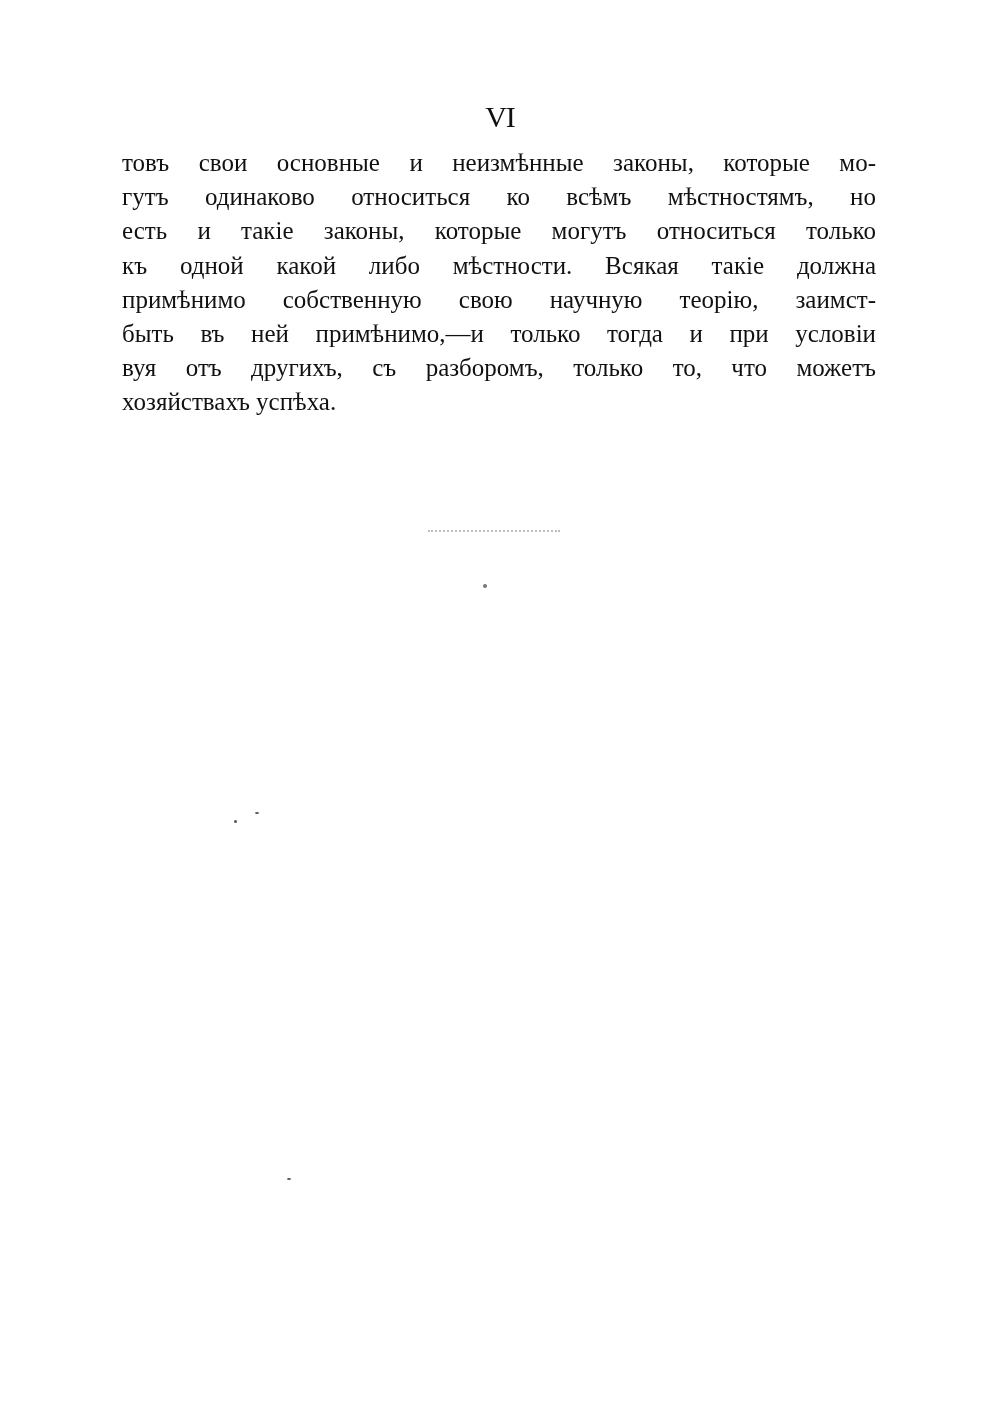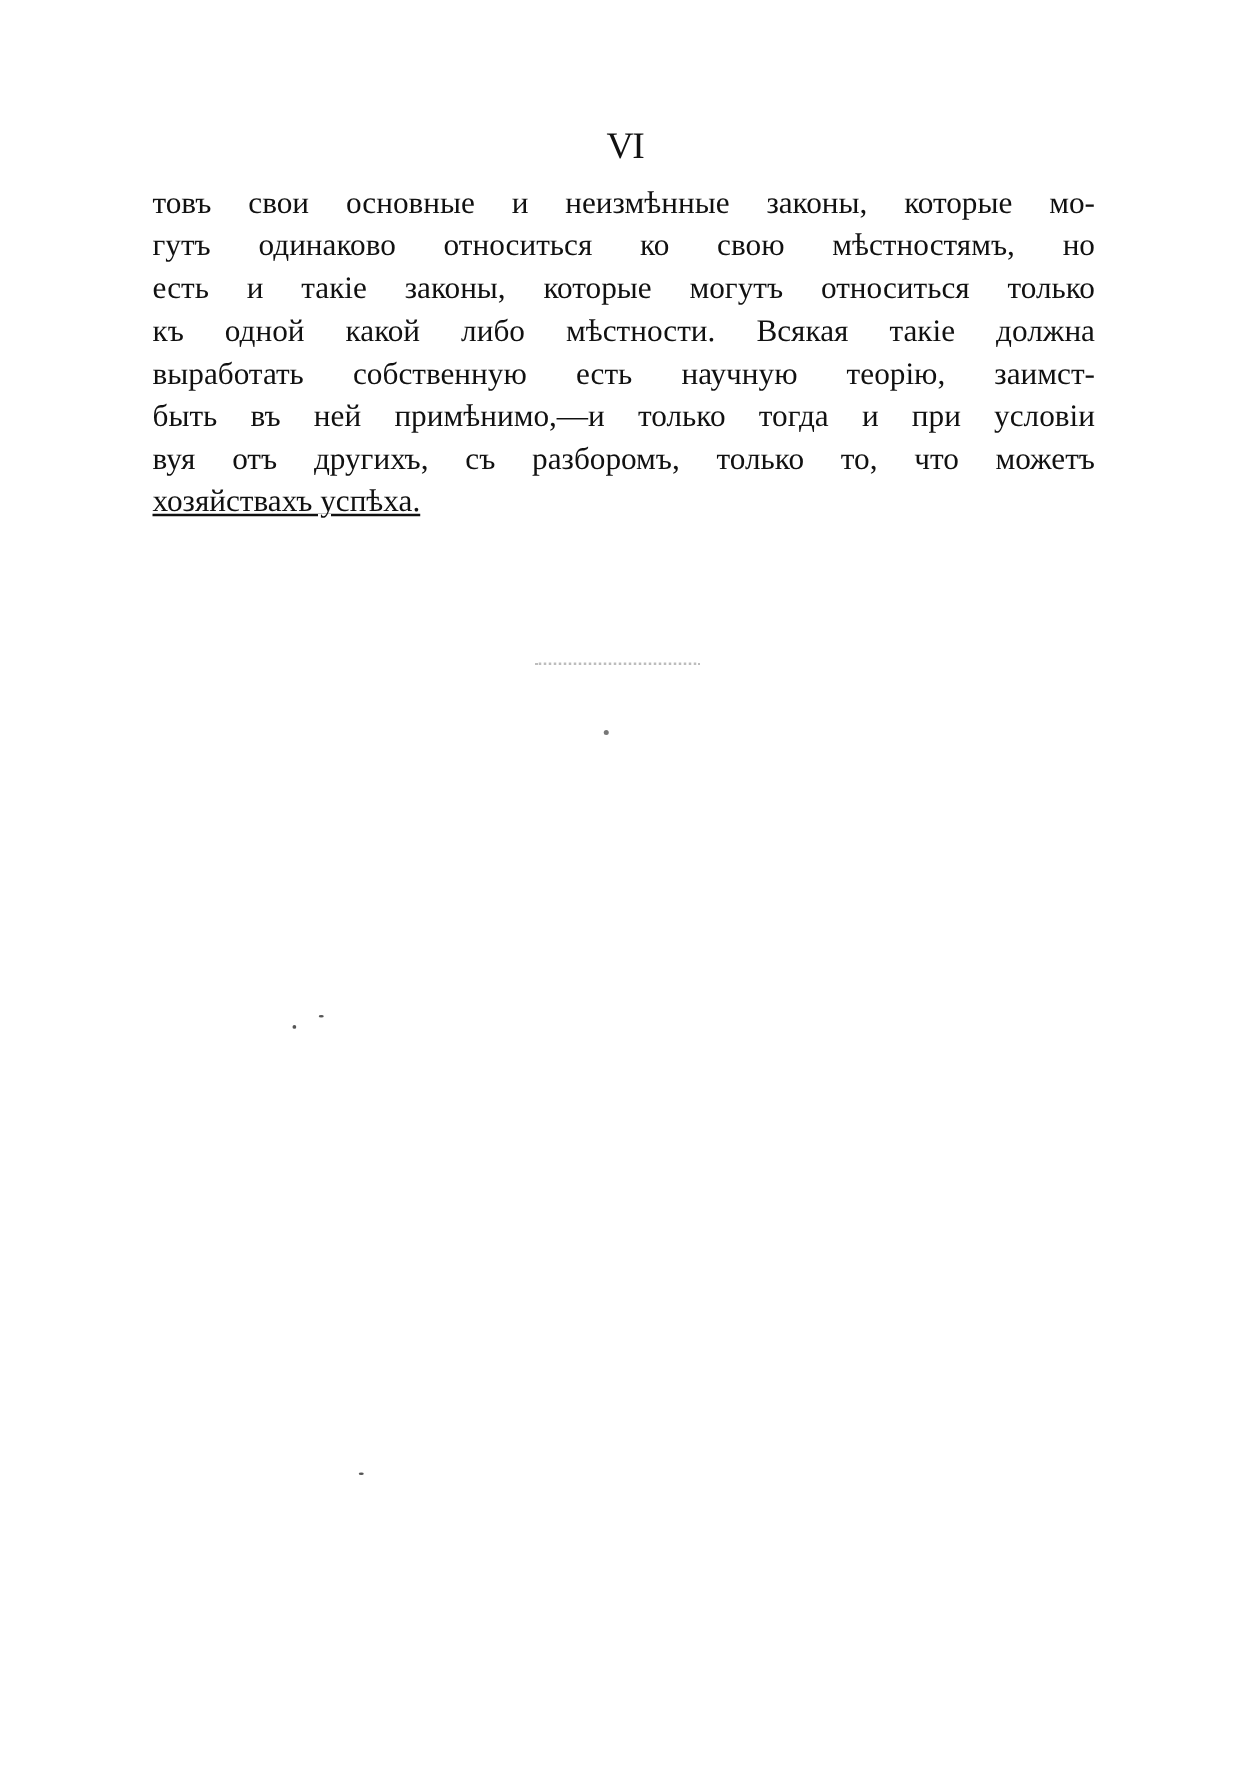--- a/index.html
+++ b/index.html
@@ -36,21 +36,20 @@
       line-height: 34.2px;
       height: 34.2px;
       white-space: nowrap;
       text-align: justify;
       text-align-last: justify;
       font-stretch: condensed;
       transform-origin: left top;
     }
     .line.last {
       text-align-last: left;
-      text-decoration: underline;
     }
     .ornament {
       position: absolute;
       top: 530px;
       left: 428px;
       width: 132px;
       height: 4px;
       border-top: 2px dotted #bdbdbd;
     }
     .speck {
@@ -63,24 +62,24 @@
     .speck-3 { top: 812px; left: 255px; width: 4px; height: 2px; }
     .speck-4 { top: 1178px; left: 287px; width: 4px; height: 2px; }
   </style>
 </head>
 <body>
 
 <div class="page-number">VI</div>
 
 <div class="text-block">
   <span class="line">товъ свои основные и неизмѣнные законы, которые мо-</span>
-  <span class="line">гутъ одинаково относиться ко свою мѣстностямъ, но</span>
+  <span class="line">гутъ одинаково относиться ко всѣмъ мѣстностямъ, но</span>
   <span class="line">есть и такіе законы, которые могутъ относиться только</span>
   <span class="line">къ одной какой либо мѣстности. Всякая такіе должна</span>
-  <span class="line">выработать собственную есть научную теорію, заимст-</span>
+  <span class="line">примѣнимо собственную свою научную теорію, заимст-</span>
   <span class="line">быть въ ней примѣнимо,—и только тогда и при условіи</span>
   <span class="line">вуя отъ другихъ, съ разборомъ, только то, что можетъ</span>
   <span class="line last">хозяйствахъ успѣха.</span>
 </div>
 
 <div class="ornament"></div>
 <div class="speck speck-1"></div>
 <div class="speck speck-2"></div>
 <div class="speck speck-3"></div>
 <div class="speck speck-4"></div>

